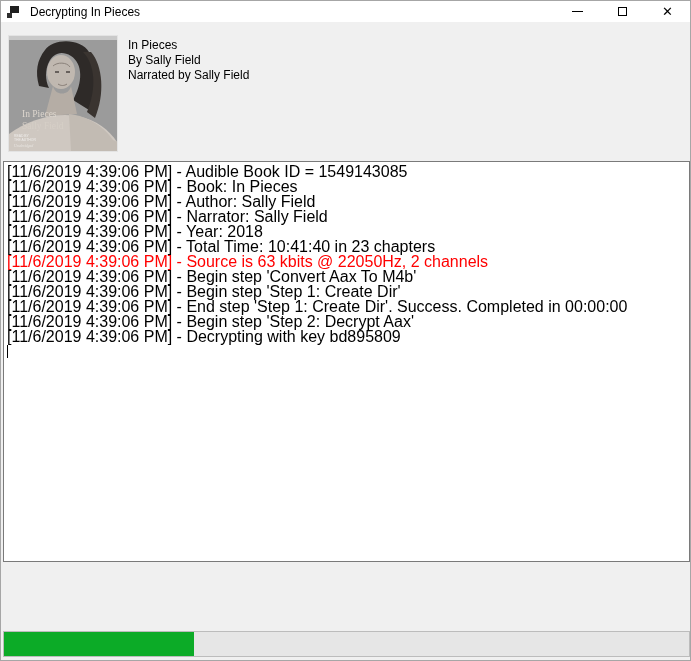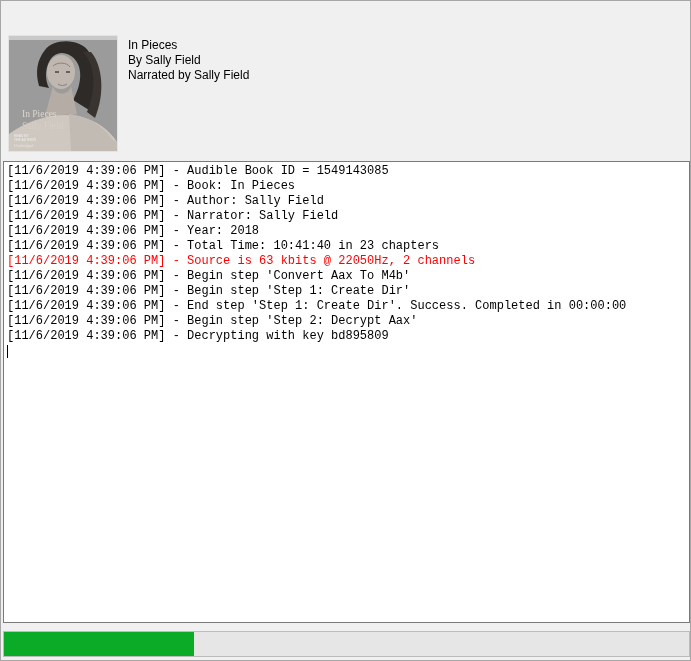--- a/index.html
+++ b/index.html
@@ -83,30 +83,29 @@
     top: 16px; left: 127px;
     font-size: 12px;
     line-height: 15px;
     color: #000;
   }
 
   
   .logbox {
     position: absolute;
     top: 160px; left: 2px;
-    width: 687px; height: 462px;
+    width: 687px; height: 401px;
     background: #ffffff;
     border: 1px solid #7a7a7a;
     padding: 2px 3px;
     overflow: hidden;
-    font-size: 12px;
+    font-size: 16px;
     line-height: 15px;
     color: #000;
     white-space: pre;
-    font-family: Liberation Mono, monospace;
   }
   .log-line { height: 15px; white-space: pre; }
   .caret {
     display: inline-block;
     width: 1px; height: 13px;
     background: #000;
     margin-top: 1px;
   }
 
   
@@ -121,20 +120,38 @@
   .progress-fill {
     height: 100%;
     width: 0%;
   }
 </style>
 </head>
 <body>
 
 <div class="window">
 
+  <div class="titlebar">
+    <div class="app-icon">
+      <div class="sq-big"></div>
+      <div class="sq-small"></div>
+    </div>
+    <div class="titlebar-text">Decrypting In Pieces</div>
+    <div class="window-controls">
+      <button class="win-btn minimize" title="Minimize">
+          <span></span>
+        </button>
+      <button class="win-btn maximize" title="Maximize">
+          <span></span>
+        </button>
+      <button class="win-btn close">
+        <span>✕</span>
+      </button>
+    </div>
+  </div>
 
   <div class="header">
     <div class="cover">
       <svg viewBox="0 0 108 115" xmlns="http://www.w3.org/2000/svg">
         <rect x="0" y="0" width="108" height="115" fill="#9b9b9b"></rect>
         <rect x="0" y="0" width="108" height="4" fill="#c9c9c9"></rect>
 
         <path d="M36,14 C44,2 72,2 80,16 C90,30 88,56 80,74 L64,64 C74,46 74,28 62,20 C52,14 44,18 40,26 C36,34 36,44 40,52 L30,50 C26,36 28,24 36,14 Z" fill="#2e2a28"></path>
         <path d="M74,16 C86,28 88,52 78,76 L86,82 C96,58 94,30 82,16 Z" fill="#3a3430"></path>
 

